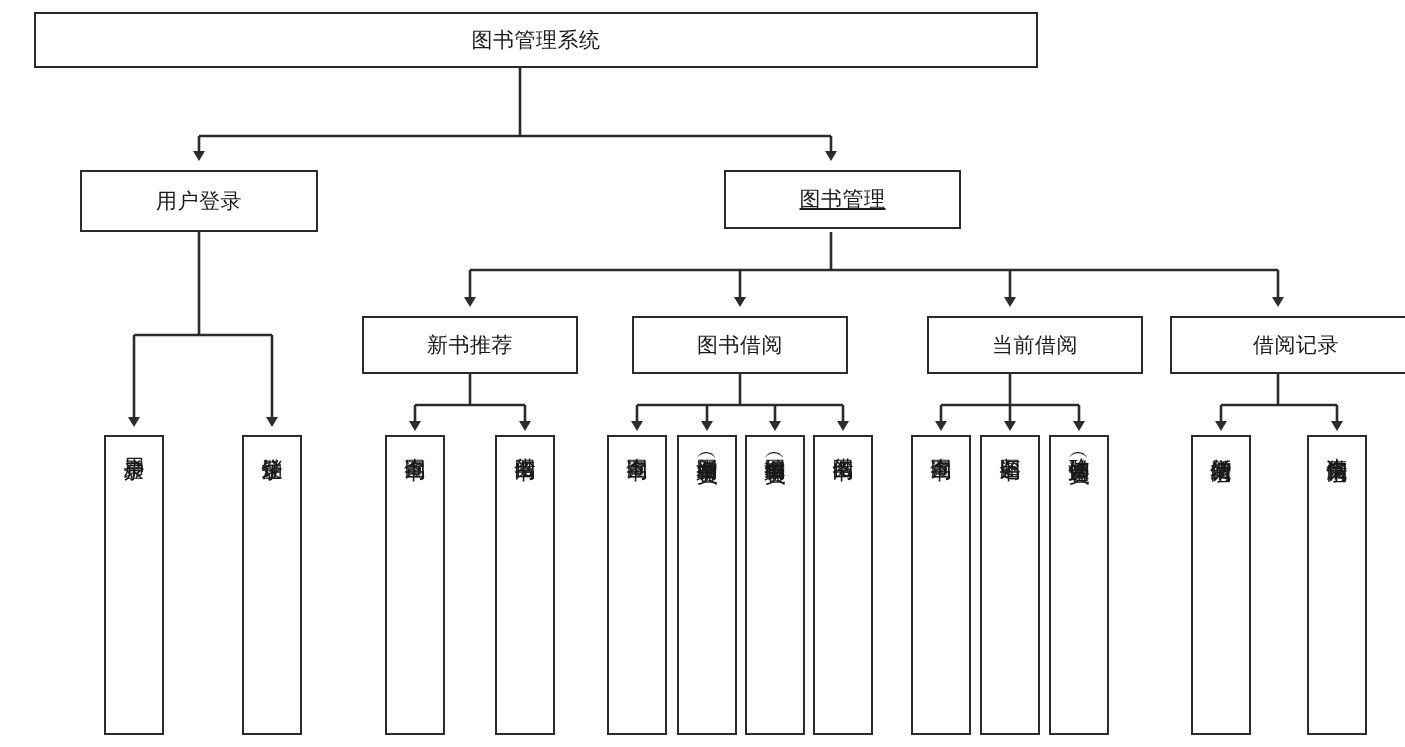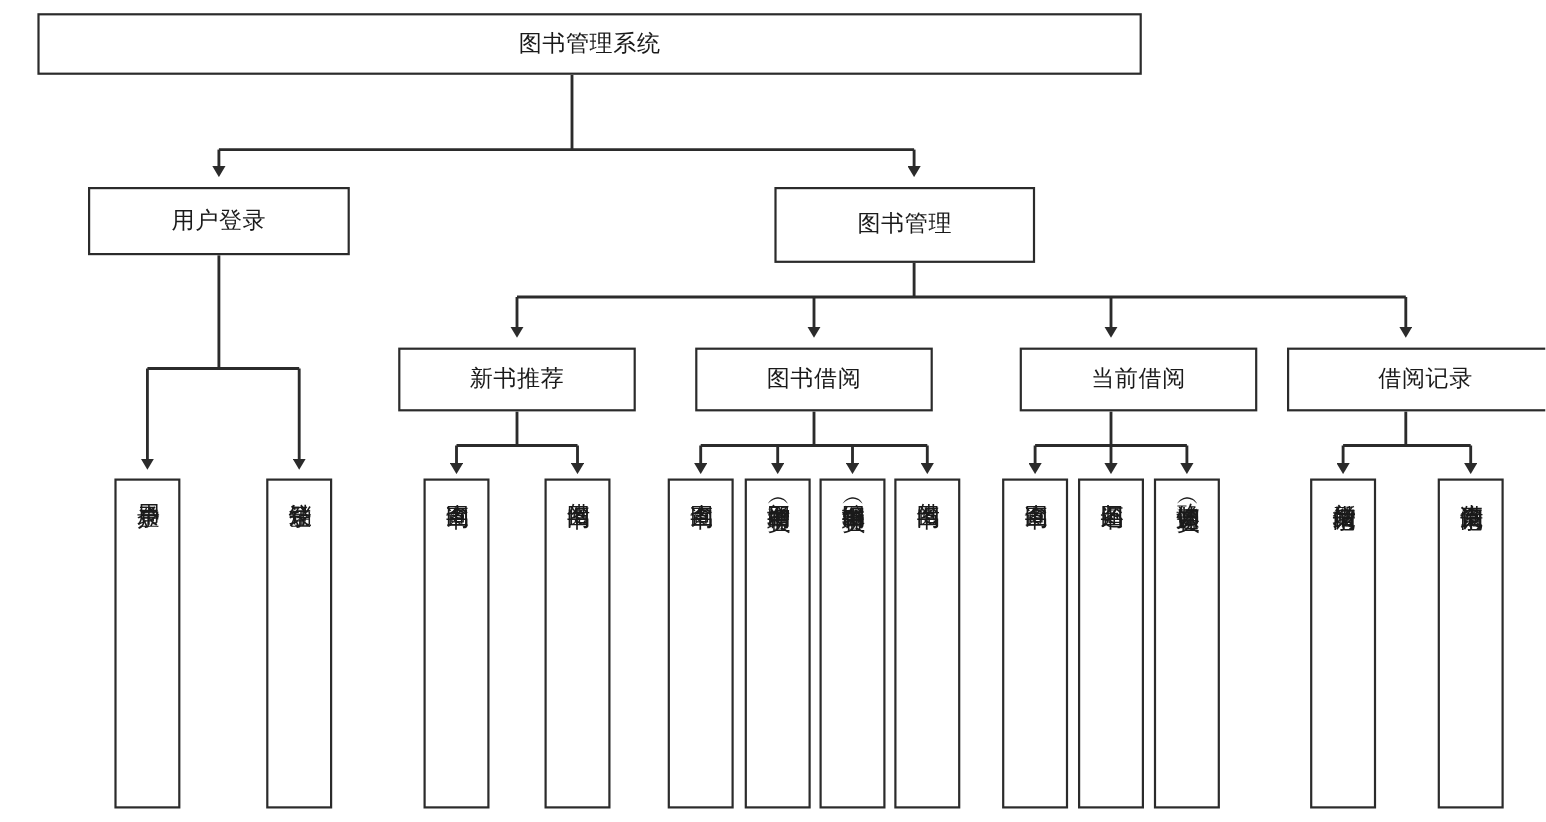--- a/index.html
+++ b/index.html
@@ -123,21 +123,21 @@
     </g>
   </svg>
 
   <div class="node h" style="left:18px; top:12px; width:1004px; height:56px;margin-left:16px;">
     <span class="label">图书管理系统</span>
   </div>
 
   <div class="node h" style="left:80px; top:170px; width:238px; height:62px;">
     <span class="label">用户登录</span>
   </div>
-  <div class="node h" style="left:704px; top:170px; width:237px; height:69px;">
+  <div class="node h" style="left:724px; top:170px; width:237px; height:59px;text-decoration:underline;">
     <span class="label">图书管理</span>
   </div>
 
   <div class="node h" style="left:362px; top:316px; width:216px; height:58px;">
     <span class="label">新书推荐</span>
   </div>
   <div class="node h" style="left:632px; top:316px; width:216px; height:58px;">
     <span class="label">图书借阅</span>
   </div>
   <div class="node h" style="left:902px; top:316px; width:216px; height:58px;margin-left:25px;">

